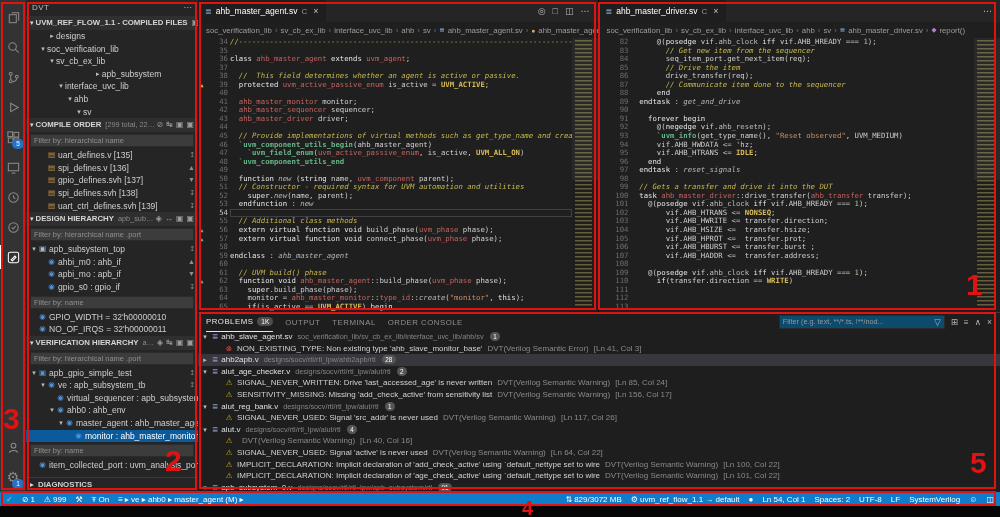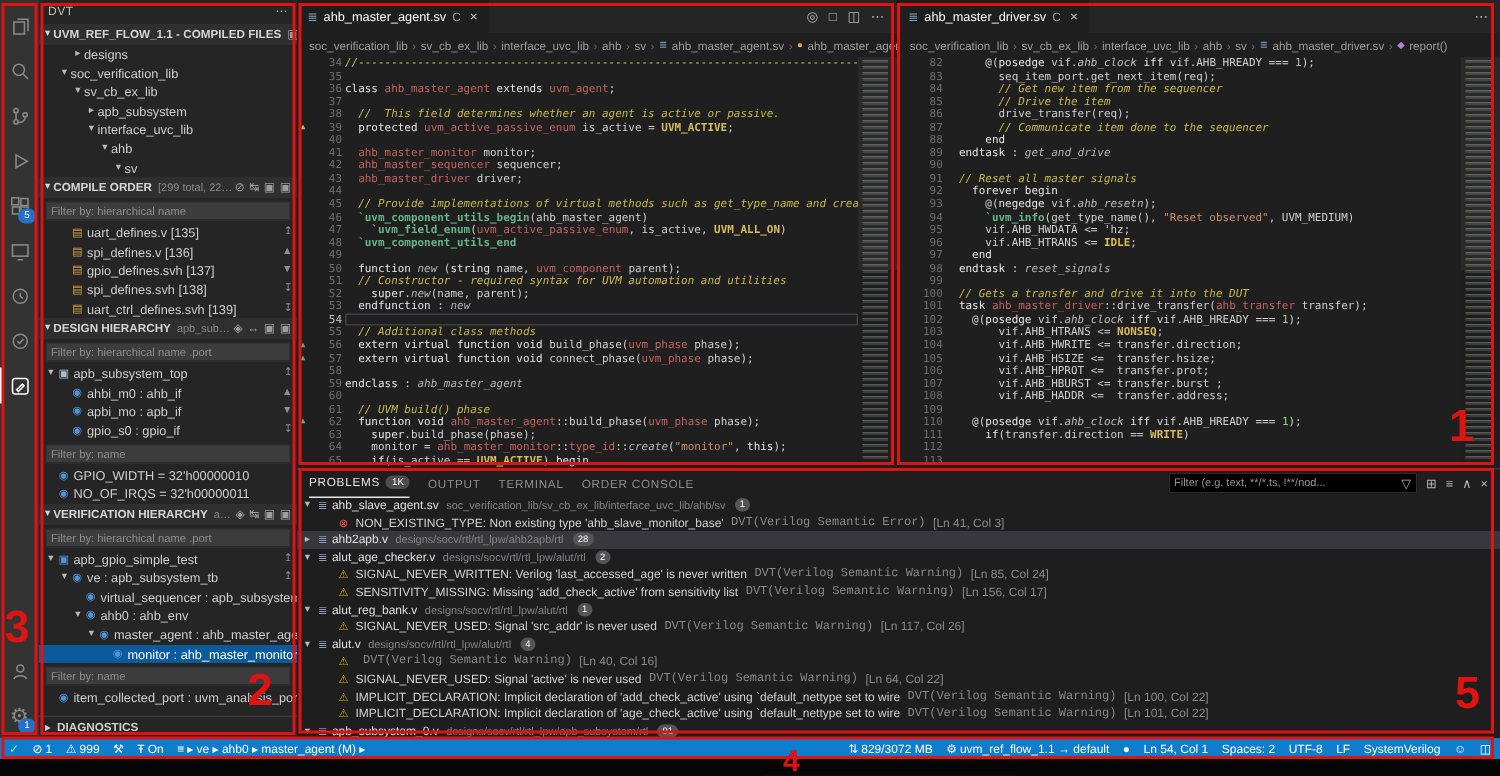--- a/index.html
+++ b/index.html
@@ -62,50 +62,50 @@
     font-family:"DejaVu Sans Mono",monospace;font-size:7.3px;}
   .cl .mark{width:8px;flex:none;text-align:center;font-size:5.5px;}
   .cl .mark.warn{color:#d9b63c;} .cl .mark.ext{color:#53b183;}
   .cl .num{width:22px;flex:none;text-align:right;color:#6e6e6e;padding-right:2px;}
   .cl.cur .num{color:#c6c6c6;}
   .codeline{height:8.56px;line-height:8.56px;white-space:pre;font-family:"DejaVu Sans Mono",monospace;
     font-size:7.3px;color:#cfcfcf;}
   .codeline.cur{outline:1px solid #3f3f46;outline-offset:-1px;}
   .tk-k{color:#e6e6e6;font-weight:normal;} .tk-t{color:#c4625e;} .tk-c{color:#c9b84d;font-style:italic;}
   .tk-m{color:#66b487;font-weight:bold;} .tk-s{color:#cc8f6d;} .tk-e{color:#d8bc5a;font-weight:bold;}
-  .tk-n{color:#9fce93;} .tk-d{color:#cfcfcf;} .tk-i{color:#b5b5b5;font-style:italic;} .tk-g{color:#bdbdbd;font-style:italic;}
+  .tk-n{color:#9fce93;} .tk-d{color:#cfcfcf;} .tk-i{color:#b5b5b5;font-style:italic;} .tk-g{color:#bdbdbd;}
   .minimap{width:26px;flex:none;position:relative;background:#1e1e1e;}
   .minimap::before{content:"";position:absolute;left:3px;right:6px;top:2px;bottom:4px;
     background:repeating-linear-gradient(to bottom, rgba(205,190,110,.40) 0 1px, rgba(125,145,185,.28) 1px 2px, transparent 2px 4px);}
   .minimap::after{content:"";position:absolute;left:0;right:0;top:0;height:52%;background:rgba(255,255,255,.05);}
   
   .panel{position:absolute;left:198px;top:312px;width:802px;height:180px;background:#1e1e1e;
     display:flex;flex-direction:column;overflow:hidden;border-top:1px solid #3c3c3c;}
   .panel-head{height:18px;flex:none;display:flex;align-items:center;padding:0 8px;gap:12px;}
   .ptab{font-size:7.8px;letter-spacing:.5px;color:#8f8f8f;height:100%;display:flex;align-items:center;gap:4px;}
   .ptab.active{color:#e7e7e7;border-bottom:1px solid #e7e7e7;}
   .pbadge{background:#4d4d4d;color:#fff;border-radius:7px;font-size:6.5px;padding:0 4px;height:9px;line-height:9px;letter-spacing:0;}
   .panel-right{margin-left:auto;display:flex;align-items:center;gap:6px;}
-  .pfilter{width:158px;height:12px;background:#000000;border:1px solid #2b2b2b;color:#979797;
+  .pfilter{width:158px;height:12px;background:#0c4a6e;border:1px solid #2b2b2b;color:#979797;
     font-size:7.3px;line-height:12px;padding:0 3px;display:flex;}
   .pfilter .ph{flex:1;white-space:nowrap;overflow:hidden;}
   .picon{color:#b6b6b6;font-size:8.5px;}
   .panel-body{flex:1;overflow:hidden;}
   .prow{height:11.6px;line-height:11.6px;display:flex;align-items:center;white-space:nowrap;
     overflow:hidden;font-size:8px;color:#cfcfcf;}
   .prow.sel{background:#37373d;}
   .prow .chev{width:14px;text-align:center;color:#b9b9b9;font-size:7px;flex:none;}
   .prow .ficon{color:#8a9cc4;font-size:7.5px;margin-right:3px;flex:none;}
   .prow .fname{color:#e0e0e0;margin-right:5px;}
   .prow .fpath{color:#868686;font-size:7.3px;margin-right:6px;}
   .prow .cnt{background:#555;color:#fff;border-radius:7px;font-size:6.3px;padding:0 3.5px;height:9px;line-height:9px;flex:none;}
   .prow .sev{width:10px;text-align:center;margin:0 3px 0 26px;font-size:7.5px;flex:none;}
   .prow .sev.error{color:#f14c4c;} .prow .sev.warn{color:#cca700;}
   .prow .msg{color:#d2d2d2;}
-  .prow .src{color:#8a8a8a;margin-left:5px;font-family:Liberation Mono, monospace;}
+  .prow .src{color:#8a8a8a;margin-left:5px;}
   .prow .loc{color:#8a8a8a;margin-left:5px;}
   
   .statusbar{position:absolute;left:0;top:492px;width:1000px;height:14px;background:#0d7dcc;color:#fff;
     display:flex;align-items:center;font-size:8px;padding:0 6px;box-sizing:border-box;white-space:nowrap;}
   .sbi{display:flex;align-items:center;gap:2px;margin-right:9px;}
   .sbi .ic{font-size:8px;}
   .sb-right{margin-left:auto;display:flex;align-items:center;}
   .sb-right .sbi{margin-right:0;margin-left:9px;}
   .green{color:#8fe38f;}
   .bottomstrip{position:absolute;left:0;top:506px;width:1000px;height:11px;background:#060606;}
@@ -206,21 +206,21 @@
         <span>designs</span>
       </div>
       <div class="sb-row" style="padding-left: 13px;">
         <span class="chev">▾</span>
         <span>soc_verification_lib</span>
       </div>
       <div class="sb-row" style="padding-left: 22px;">
         <span class="chev">▾</span>
         <span>sv_cb_ex_lib</span>
       </div>
-      <div class="sb-row" style="padding-left: 31px;">
+      <div class="sb-row" style="padding-left: 31px; justify-content: center;">
         <span class="chev">▸</span>
         <span>apb_subsystem</span>
       </div>
       <div class="sb-row" style="padding-left: 31px;">
         <span class="chev">▾</span>
         <span>interface_uvc_lib</span>
       </div>
       <div class="sb-row" style="padding-left: 40px;">
         <span class="chev">▾</span>
         <span>ahb</span>
@@ -538,29 +538,28 @@
             <div class="cl"><span class="mark"></span><span class="num">107</span></div>
             <div class="cl"><span class="mark"></span><span class="num">108</span></div>
             <div class="cl"><span class="mark"></span><span class="num">109</span></div>
             <div class="cl"><span class="mark"></span><span class="num">110</span></div>
             <div class="cl"><span class="mark"></span><span class="num">111</span></div>
             <div class="cl"><span class="mark"></span><span class="num">112</span></div>
             <div class="cl"><span class="mark"></span><span class="num">113</span></div>
           </div>
           <div class="codecol">
             <div class="codeline"><span class="tk-d">      @(</span><span class="tk-k">posedge </span><span class="tk-d">vif.</span><span class="tk-g">ahb_clock </span><span class="tk-k">iff </span><span class="tk-d">vif.AHB_HREADY === </span><span class="tk-n">1</span><span class="tk-d">);</span></div>
+            <div class="codeline"><span class="tk-c">        // Get new item from the sequencer</span></div>
             <div class="codeline"><span class="tk-d">        seq_item_port.get_next_item(req);</span></div>
-            <div class="codeline"><span class="tk-c">        // Get new item from the sequencer</span></div>
             <div class="codeline"><span class="tk-c">        // Drive the item</span></div>
             <div class="codeline"><span class="tk-d">        drive_transfer(req);</span></div>
             <div class="codeline"><span class="tk-c">        // Communicate item done to the sequencer</span></div>
             <div class="codeline"><span class="tk-k">      end</span></div>
             <div class="codeline"><span class="tk-k">  endtask </span><span class="tk-d">: </span><span class="tk-i">get_and_drive</span></div>
             <div class="codeline"></div>
-            <div class="codeline"><span class="tk-c">  // Reset all master signals</span></div>
             <div class="codeline"><span class="tk-k">    forever begin</span></div>
             <div class="codeline"><span class="tk-d">      @(</span><span class="tk-k">negedge </span><span class="tk-d">vif.</span><span class="tk-g">ahb_resetn</span><span class="tk-d">);</span></div>
             <div class="codeline"><span class="tk-m">      `uvm_info</span><span class="tk-d">(get_type_name(), </span><span class="tk-s">"Reset observed"</span><span class="tk-d">, UVM_MEDIUM)</span></div>
             <div class="codeline"><span class="tk-d">      vif.AHB_HWDATA &lt;= 'hz;</span></div>
             <div class="codeline"><span class="tk-d">      vif.AHB_HTRANS &lt;= </span><span class="tk-e">IDLE</span><span class="tk-d">;</span></div>
             <div class="codeline"><span class="tk-k">    end</span></div>
             <div class="codeline"><span class="tk-k">  endtask </span><span class="tk-d">: </span><span class="tk-i">reset_signals</span></div>
             <div class="codeline"></div>
             <div class="codeline"><span class="tk-c">  // Gets a transfer and drive it into the DUT</span></div>
             <div class="codeline"><span class="tk-k">  task </span><span class="tk-t">ahb_master_driver</span><span class="tk-d">::drive_transfer(</span><span class="tk-t">ahb_transfer </span><span class="tk-d">transfer);</span></div>
@@ -628,21 +627,21 @@
         </div>
         <div class="prow">
           <span class="chev">▾</span>
           <span class="ficon">≣</span>
           <span class="fname">alut_age_checker.v</span>
           <span class="fpath">designs/socv/rtl/rtl_lpw/alut/rtl</span>
           <span class="cnt">2</span>
         </div>
         <div class="prow">
           <span class="sev warn">⚠</span>
-          <span class="msg">SIGNAL_NEVER_WRITTEN: Verilog 'last_accessed_age' is never written</span>
+          <span class="msg">SIGNAL_NEVER_WRITTEN: Drive 'last_accessed_age' is never written</span>
           <span class="src">DVT(Verilog Semantic Warning)</span>
           <span class="loc">[Ln 85, Col 24]</span>
         </div>
         <div class="prow">
           <span class="sev warn">⚠</span>
           <span class="msg">SENSITIVITY_MISSING: Missing 'add_check_active' from sensitivity list</span>
           <span class="src">DVT(Verilog Semantic Warning)</span>
           <span class="loc">[Ln 156, Col 17]</span>
         </div>
         <div class="prow">

